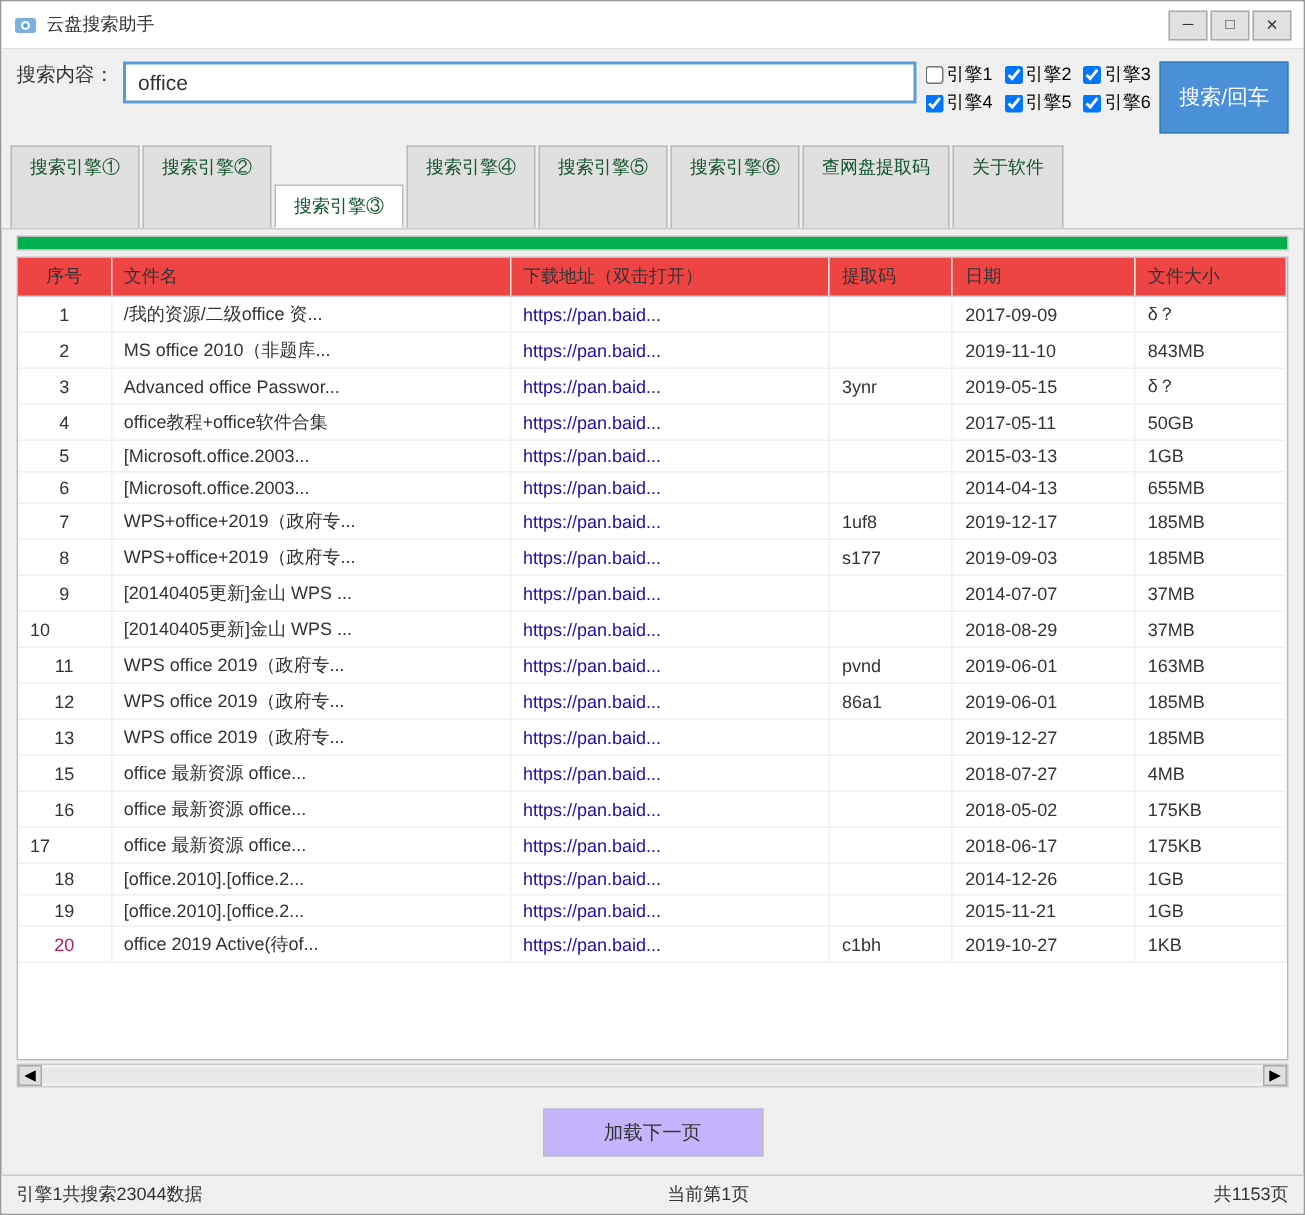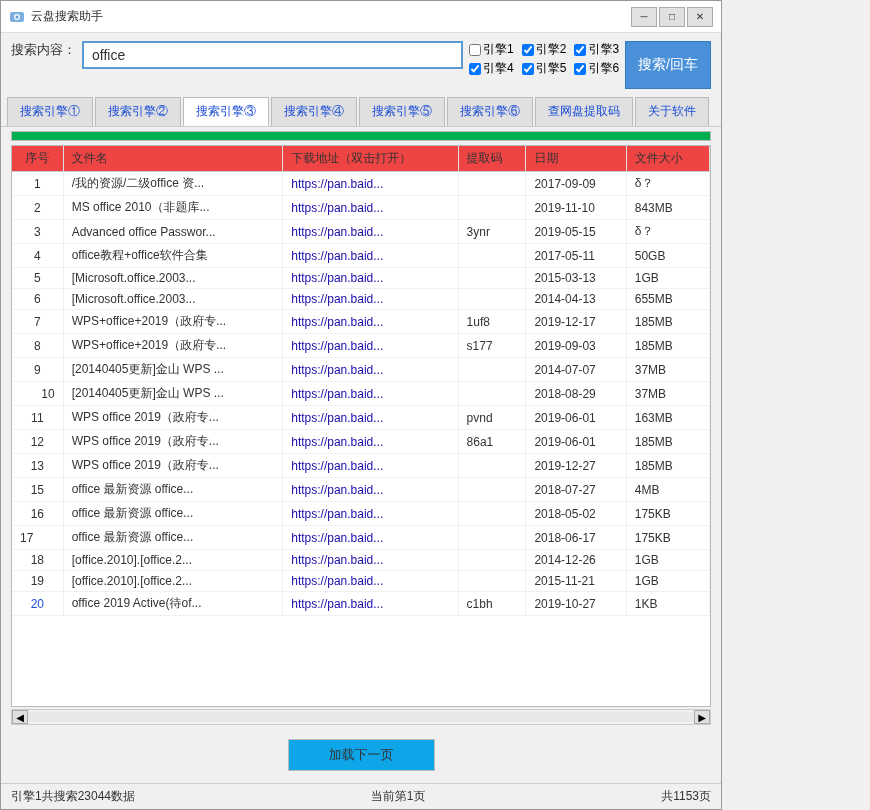--- a/index.html
+++ b/index.html
@@ -5,21 +5,21 @@
     * { box-sizing: border-box; margin: 0; padding: 0; }
     body {
       font-family: "Microsoft YaHei", "SimSun", sans-serif;
       font-size: 12px;
       background: #f0f0f0;
       width: 870px;
       height: 810px;
       overflow: hidden;
     }
     .window {
-      width: 722px;
+      width: 870px;
       height: 810px;
       background: #f0f0f0;
       border: 1px solid #999;
       display: flex;
       flex-direction: column;
     }
     .title-bar {
       background: #fff;
       height: 32px;
       display: flex;
@@ -127,27 +127,28 @@
       gap: 0;
     }
     .tab {
       padding: 5px 12px;
       font-size: 12px;
       cursor: pointer;
       border: 1px solid #bbb;
       border-bottom: none;
       background: #e0e0e0;
       margin-right: 2px;
-      color: #1d4ed8;
+      color: #14532d;
       white-space: nowrap;
     }
     .tab.active {
       background: #fff;
       border-bottom: 1px solid #fff;
       z-index: 1;
+      margin-top: 26px;
     }
 
     .progress-bar-container {
       margin: 4px 10px;
       height: 10px;
       background: #e0e0e0;
       border: 1px solid #bbb;
     }
     .progress-bar-fill {
       height: 100%;
@@ -218,21 +219,21 @@
       flex: 1;
       height: 10px;
       background: #e8e8e8;
       position: relative;
     }
 
     .load-more-btn {
       margin: 8px auto;
       display: block;
       padding: 6px 40px;
-      background: #0ea5e9;
+      background: #c4b5fd;
       border: 1px solid #bbb;
       font-size: 13px;
       cursor: pointer;
       color: #333;
     }
 
     .status-bar {
       display: flex;
       align-items: center;
       gap: 24px;
@@ -393,21 +394,21 @@
           </tr>
           <tr>
             <td style="text-align: center; color: rgb(51, 51, 51);">9</td>
             <td>[20140405更新]金山 WPS ...</td>
             <td style="color: rgb(26, 13, 171);">https://pan.baid...</td>
             <td></td>
             <td>2014-07-07</td>
             <td>37MB</td>
           </tr>
           <tr>
-            <td style="text-align: right; color: rgb(51, 51, 51); margin-left: 40px;">10</td>
+            <td style="text-align: left; color: rgb(51, 51, 51); margin-left: 40px;">10</td>
             <td>[20140405更新]金山 WPS ...</td>
             <td style="color: rgb(26, 13, 171);">https://pan.baid...</td>
             <td></td>
             <td>2018-08-29</td>
             <td>37MB</td>
           </tr>
           <tr>
             <td style="text-align: center; color: rgb(51, 51, 51);">11</td>
             <td>WPS office 2019（政府专...</td>
             <td style="color: rgb(26, 13, 171);">https://pan.baid...</td>
@@ -465,21 +466,21 @@
           </tr>
           <tr>
             <td style="text-align: center; color: rgb(51, 51, 51);">19</td>
             <td>[office.2010].[office.2...</td>
             <td style="color: rgb(26, 13, 171);">https://pan.baid...</td>
             <td></td>
             <td>2015-11-21</td>
             <td>1GB</td>
           </tr>
           <tr>
-            <td style="text-align: center; color: #1d4ed8;">20</td>
+            <td style="text-align: center; color: #be185d;">20</td>
             <td>office 2019 Active(待of...</td>
             <td style="color: rgb(26, 13, 171);">https://pan.baid...</td>
             <td>c1bh</td>
             <td>2019-10-27</td>
             <td>1KB</td>
           </tr>
         </tbody>
     </table>
   </div>
 

